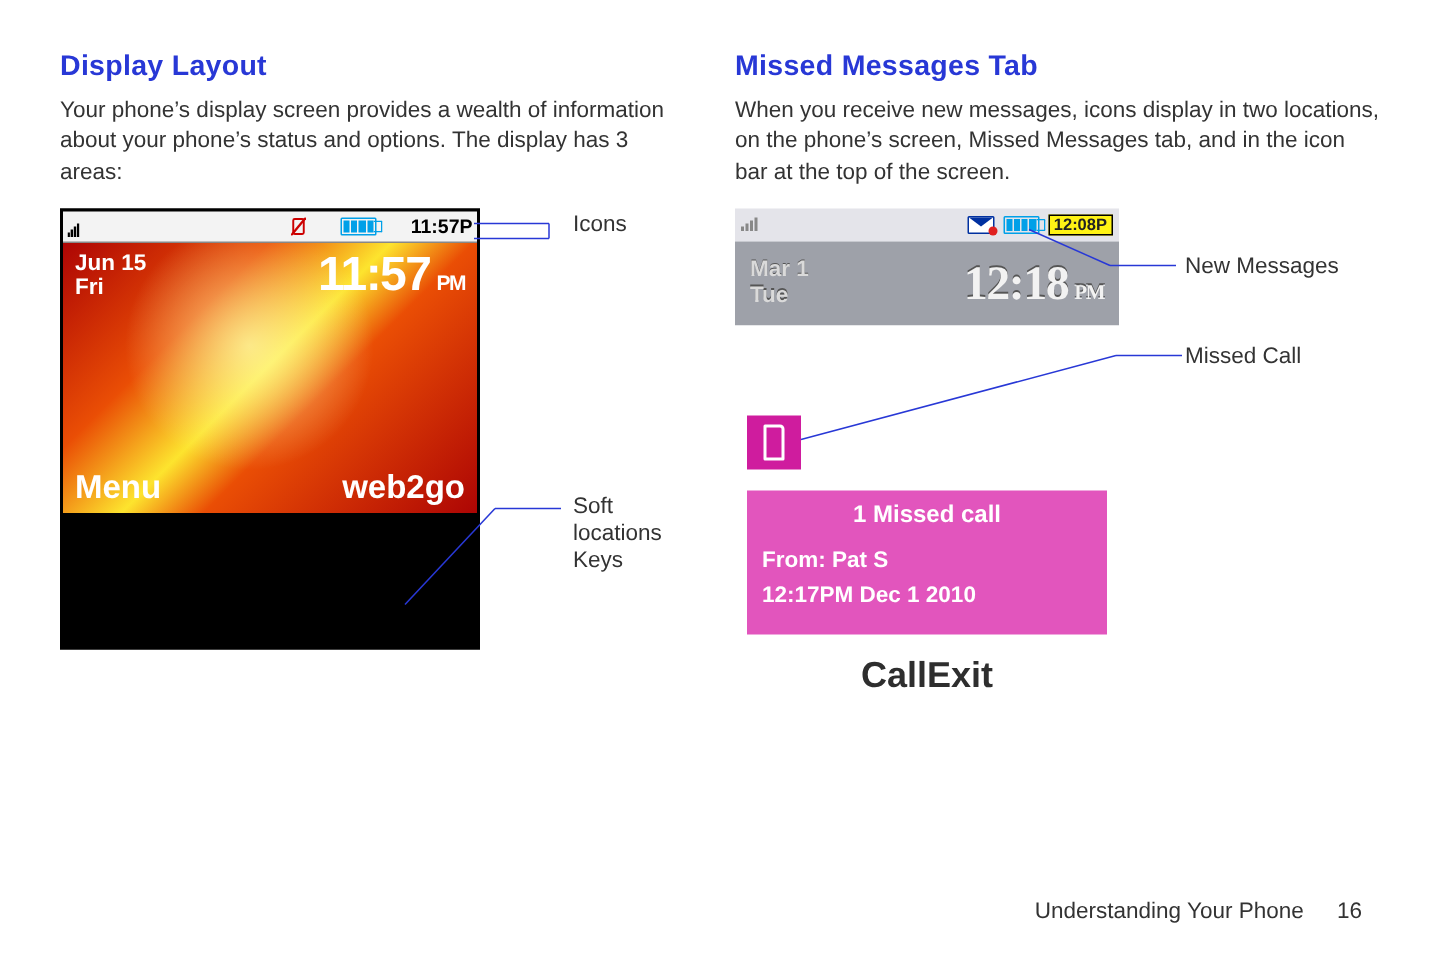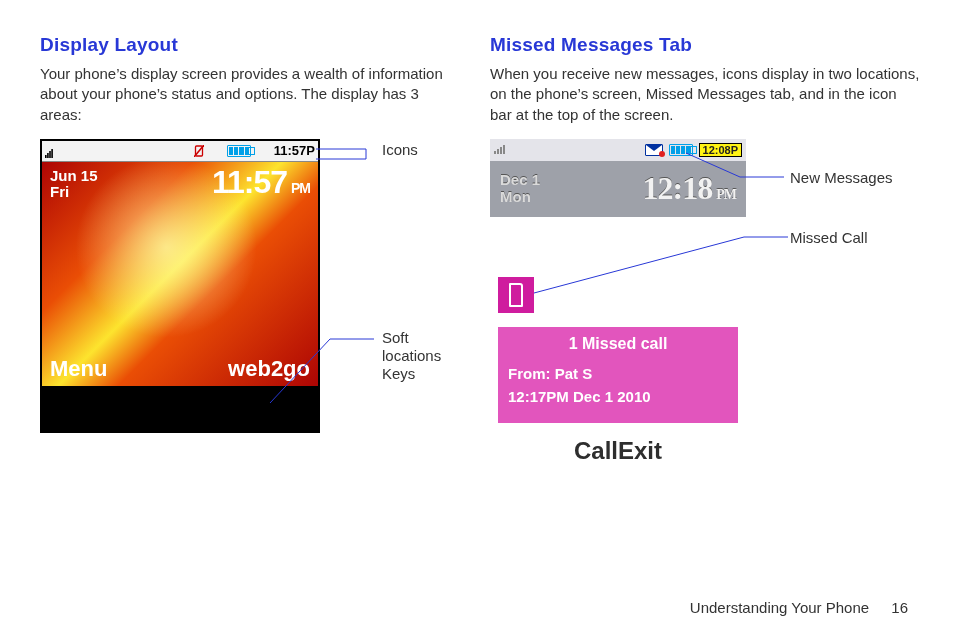--- a/index.html
+++ b/index.html
@@ -21,21 +21,21 @@
 .phone .statusbar .right-icons{margin-left:auto;display:flex;gap:23px;align-items:center}
 .sig-icon{width:8px;height:10px}
 .no-icon{width:10px;height:12px;position:relative}
 .batt{width:22px;height:10px;border:1.5px solid #00a0e8;border-radius:1px;position:relative}
 .batt::after{content:"";position:absolute;width:5px;height:6px;right:-5px;top:1px;border:1.5px solid #00a0e8;border-left:none;border-radius:0 1px 1px 0}
 .batt .fill{position:absolute;inset:1px;display:flex;gap:1px}
 .batt .fill span{flex:1;background:#00a0e8}
 .phone .bigclock{color:#fff;font-family:Arial;font-weight:bold;font-size:32px;padding-right:8px;text-align:right;letter-spacing:-1px}
 .phone .bigclock small{font-size:14px;margin-left:4px;font-weight:bold}
 .phone .dateblock{color:#fff;font-family:Arial;font-weight:bold;font-size:15px;line-height:1.1;padding:4px 0 0 8px}
-.phone .homearea{position:relative;height:224px;background:linear-gradient(135deg,#ad0504 0%,#ea4e05 30%,#fde42e 48%,#ea4e05 60%,#ad0504 100%)}
+.phone .homearea{position:relative;height:180px;background:linear-gradient(135deg,#ad0504 0%,#ea4e05 30%,#fde42e 48%,#ea4e05 60%,#ad0504 100%)}
 .phone .homearea .overlay{position:absolute;inset:0;background:radial-gradient(circle at 45% 38%,rgba(255,255,180,.7) 0%,rgba(255,255,180,0) 44%)}
 .phone .toprow{position:absolute;top:0;left:0;right:0;display:flex;align-items:flex-start;padding:2px 0 0 0}
 .phone .midmsg{position:absolute;left:0;right:0;bottom:46px;text-align:center;color:rgba(22,33,66,.9);font-family:Arial;font-weight:bold;font-size:20px}
 .phone .softkeys{position:absolute;left:0;right:0;bottom:0;height:40px;display:flex;justify-content:space-between;align-items:flex-end;color:#fff;font-family:Arial;font-weight:bold;font-size:22px;padding:0 8px 4px 8px}
 
 
 .rphone{position:relative;width:256px;height:356px}
 .rphone .statusbar{height:22px;background:#e4e4ea;display:flex;align-items:center;padding:0 4px;font-family:Arial;font-size:12px;font-weight:bold}
 .rphone .statusbar .right-icons{margin-left:auto;display:flex;gap:6px;align-items:center}
 .env-icon{width:16px;height:10px;border:1.3px solid #0030a0;background:#fff;position:relative;border-radius:1px}
@@ -159,22 +159,22 @@
                   <span></span>
                   <span></span>
                   <span></span>
                 </span>
               </span>
             <span class="clkchip">12:08P</span>
           </div>
         </div>
         <div class="dateclock">
           <div class="dateblock2">
-            <div>Dec 1</div>
-            <div>Mon</div>
+            <div>Mar 1</div>
+            <div>Tue</div>
           </div>
           <div class="bigclock2">
             <span>12:18</span><small>PM</small>
           </div>
         </div>
         <div class="bodyarea">
           <div class="square">
               <div class="ph"></div>
             </div>
           <div class="missedbox">

